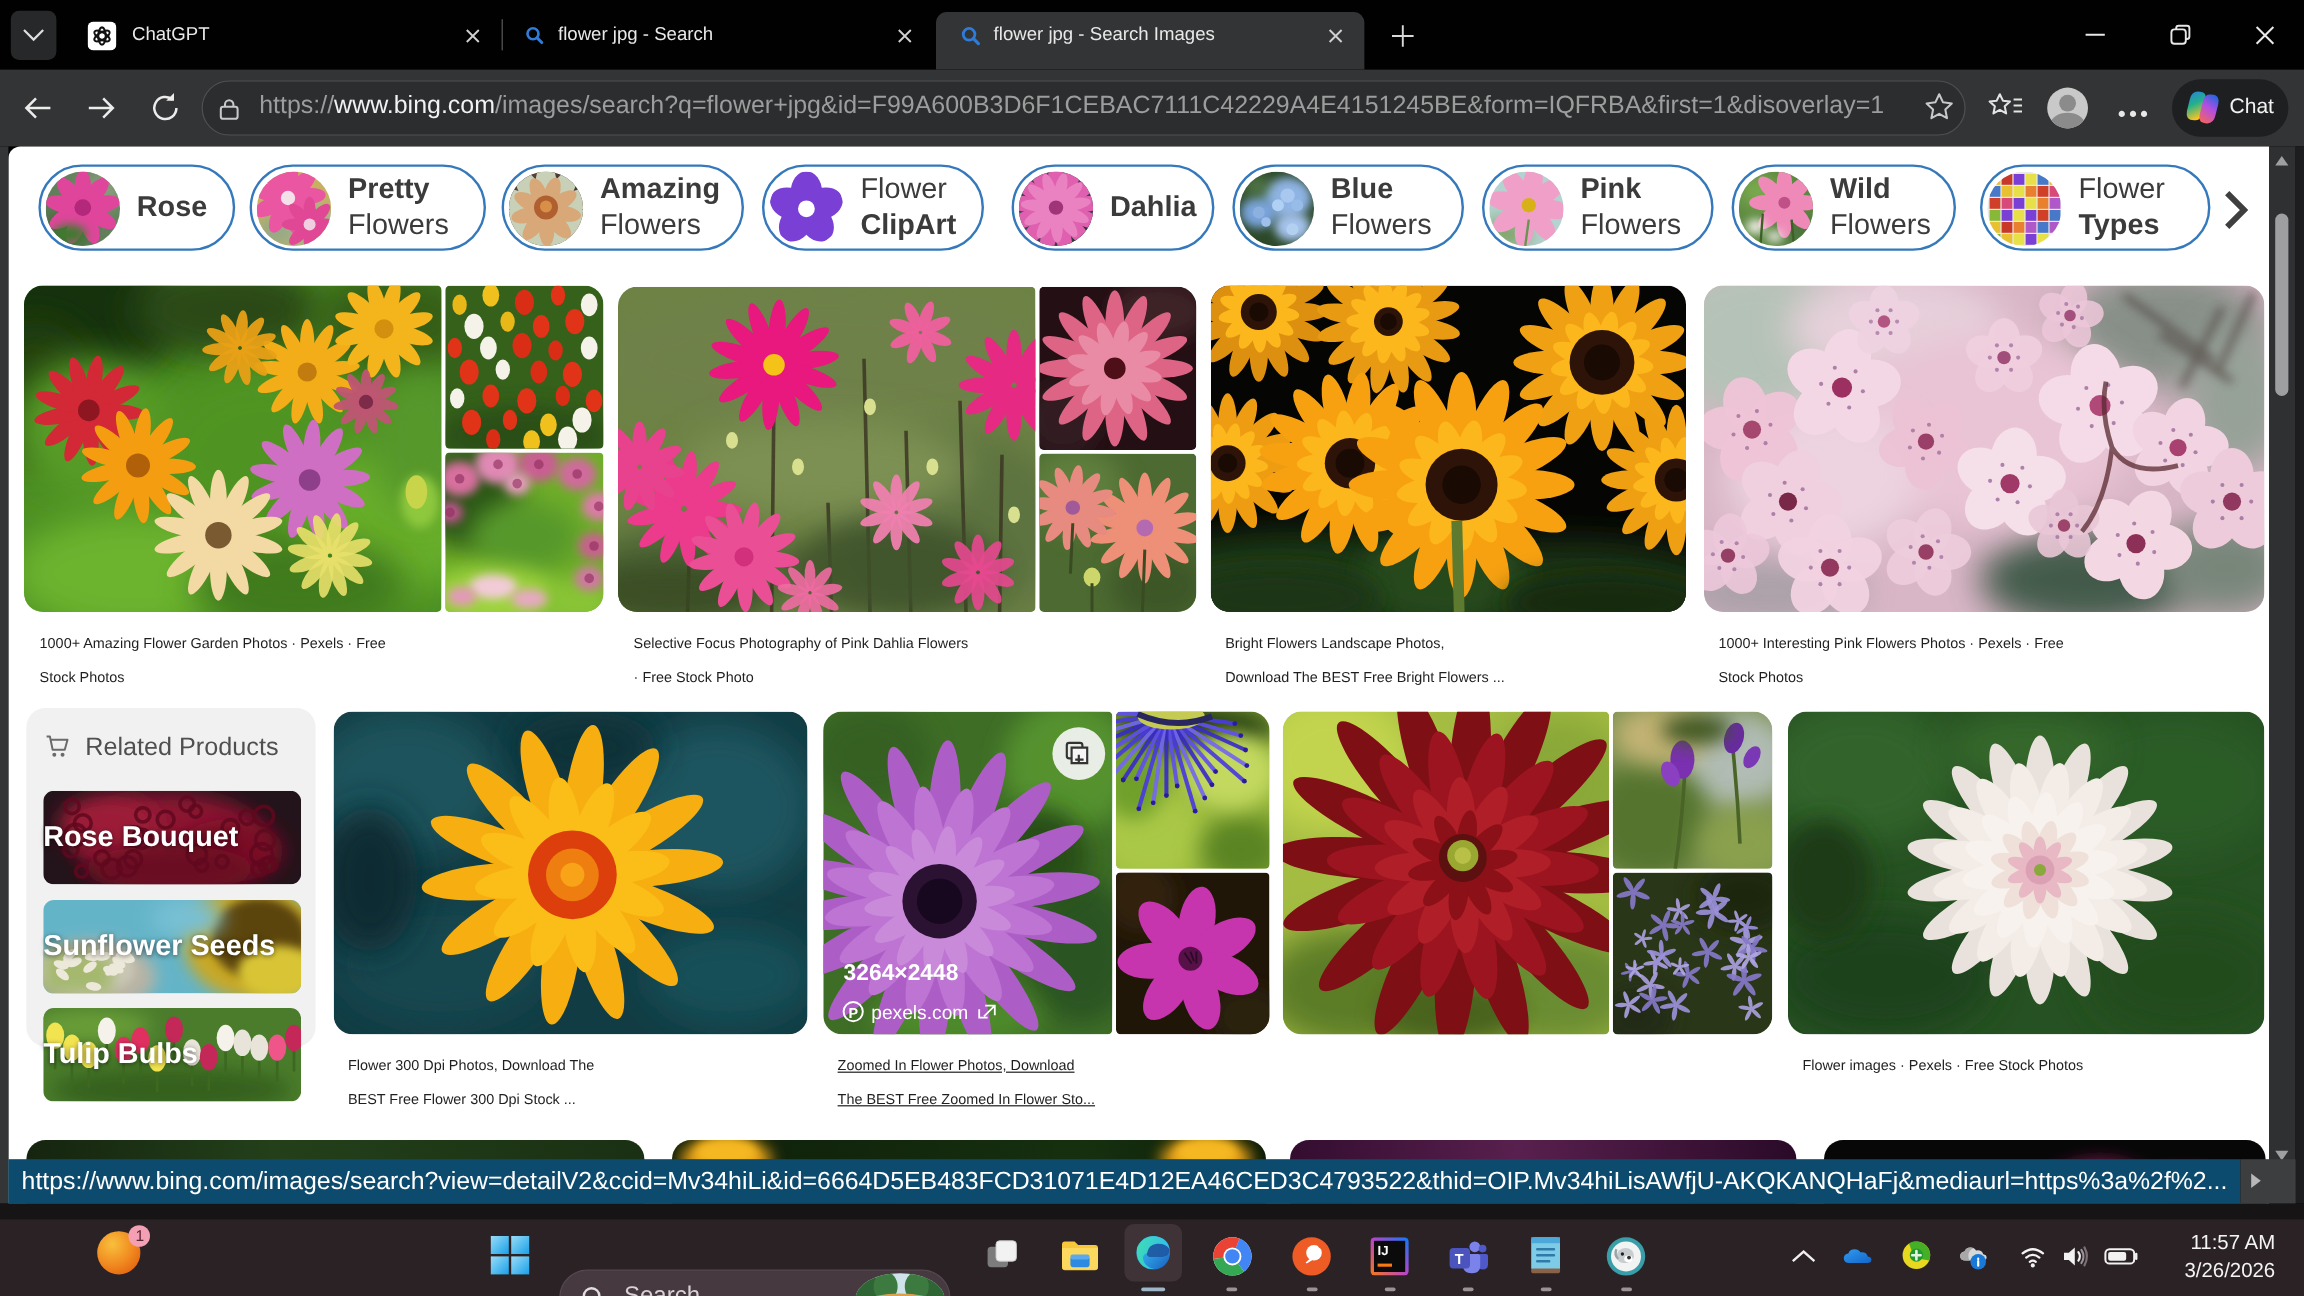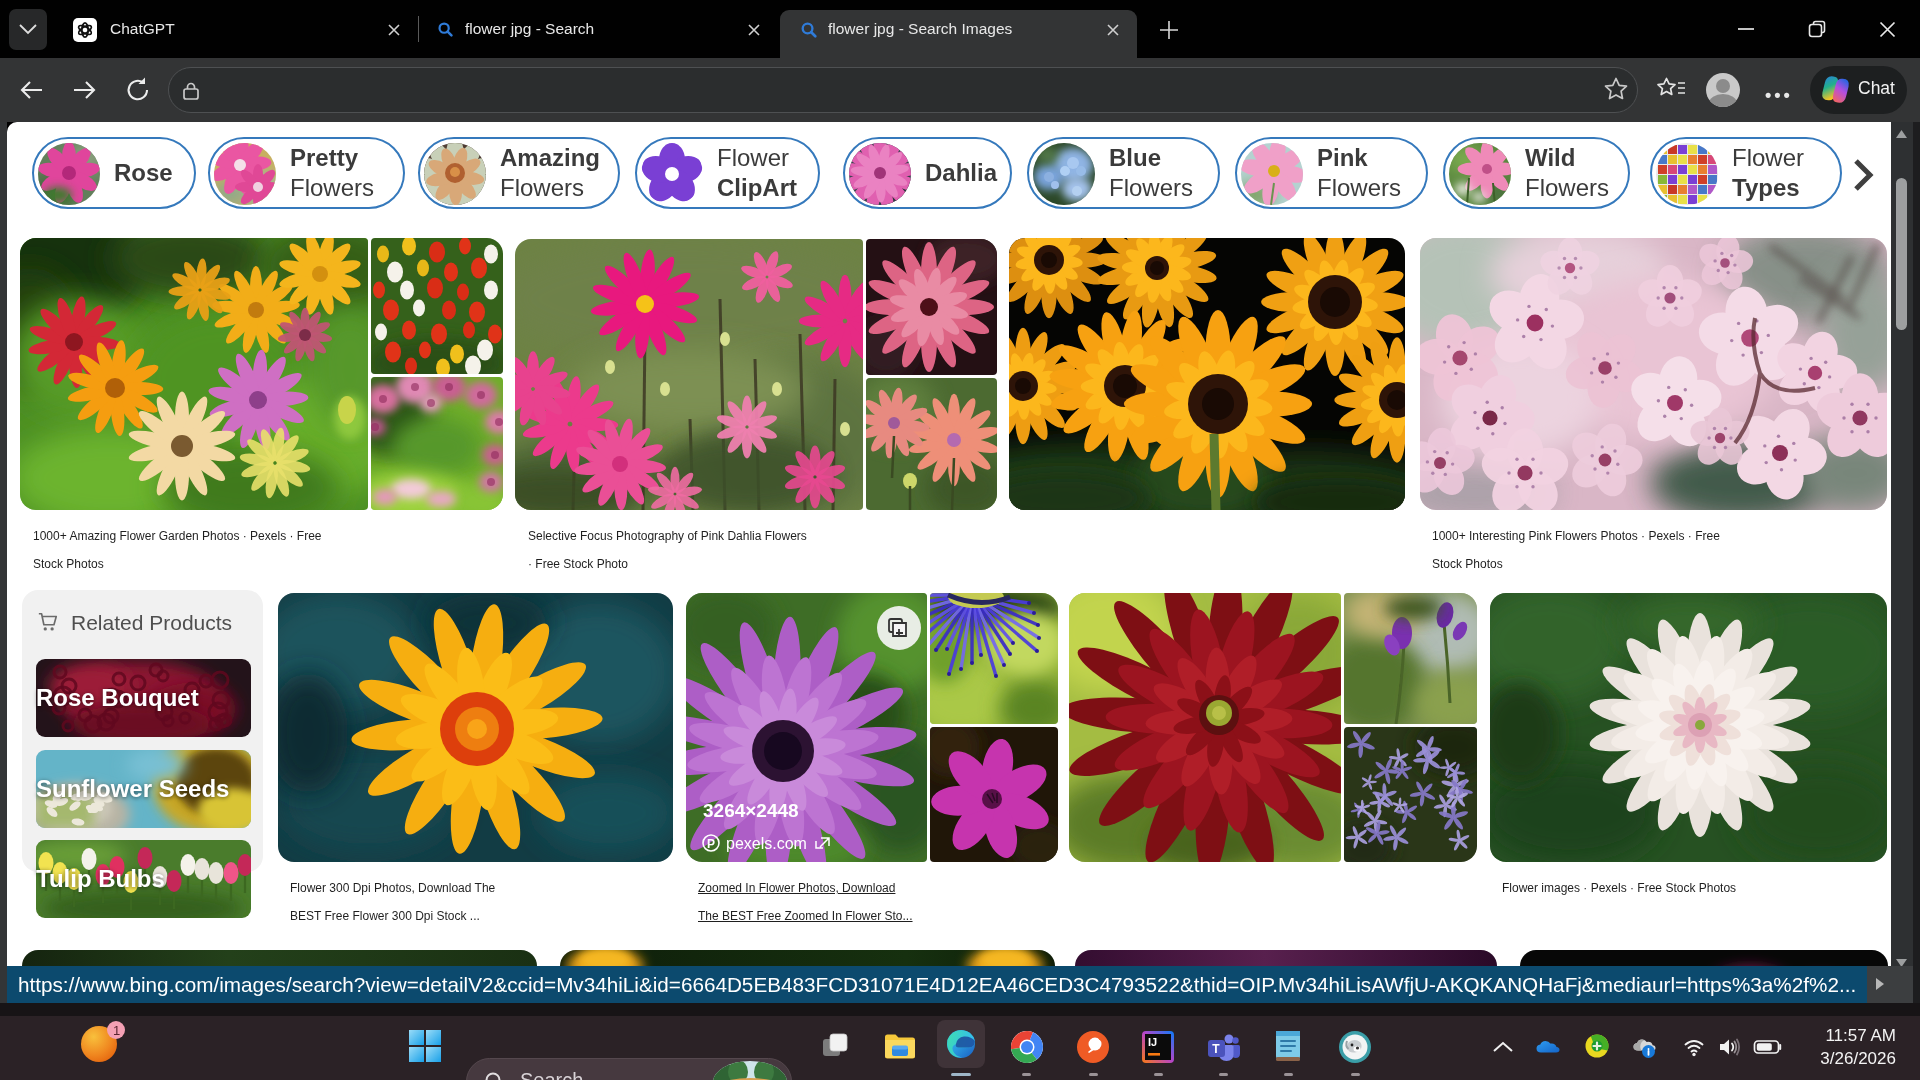--- a/index.html
+++ b/index.html
@@ -106,20 +106,21 @@
       </svg>
   <svg class="navic" style="left:124px" width="28" height="28" viewBox="0 0 28 28">
         <path d="M23 14 a9.2 9.2 0 1 1 -3 -6.8" stroke="#ececec" stroke-width="2.1" fill="none"></path>
         <path d="M21 1.5 v6.5 h-6.5" fill="#ececec" stroke="none"></path>
       </svg>
   <div id="urlpill"></div>
   <svg class="abs" style="left:182px;top:23px" width="18" height="20" viewBox="0 0 18 20">
         <rect x="2" y="8" width="14" height="10" rx="2" fill="none" stroke="#c9c9c9" stroke-width="1.7"></rect>
         <path d="M5.5 8 V6 a3.5 3.5 0 0 1 7 0 v2" fill="none" stroke="#c9c9c9" stroke-width="1.7"></path>
       </svg>
+  <div class="abs" style="left:216px;top:18px;font-size:20.8px;color:#9d9d9d;white-space:nowrap;">https://<span style="color:#f2f2f2">www.bing.com</span>/images/search?q=flower+jpg&amp;id=F99A600B3D6F1CEBAC7111C42229A4E4151245BE&amp;form=IQFRBA&amp;first=1&amp;disoverlay=1</div>
   <svg class="abs" style="left:1603px;top:18px" width="26" height="26" viewBox="0 0 26 26">
         <path d="M13 2.5 l3.2 6.8 7.3 0.9 -5.4 5 1.4 7.3 -6.5 -3.6 -6.5 3.6 1.4 -7.3 -5.4 -5 7.3 -0.9z" fill="none" stroke="#c9c9c9" stroke-width="1.7" stroke-linejoin="round"></path>
       </svg>
   <svg class="abs" style="left:1656px;top:18px" width="30" height="27" viewBox="0 0 30 27">
         <path d="M10.5 2.5 l2.6 5.4 5.9 0.7 -4.4 4 1.2 5.9 -5.3 -2.9 -5.3 2.9 1.2 -5.9 -4.4 -4 5.9 -0.7z" fill="none" stroke="#e4e4e4" stroke-width="1.7" stroke-linejoin="round"></path>
         <path d="M22 7 h7 M22 12 h7 M22 17 h7" stroke="#e4e4e4" stroke-width="1.7"></path>
       </svg>
   <div class="abs" style="left:1706px;top:15px;width:34px;height:34px;border-radius:50%;background:#c9c9c9;overflow:hidden;">
         <div style="position:absolute;left:10px;top:6px;width:14px;height:14px;border-radius:50%;background:#8b8b8b;"></div>
         <div style="position:absolute;left:3px;top:21px;width:28px;height:18px;border-radius:50%;background:#8b8b8b;"></div>
@@ -1341,20 +1342,21 @@
           <circle cx="294.5" cy="209.5" r="1.7" fill="#9a6a9a" opacity="0.72"></circle>
           <circle cx="289.1" cy="200.0" r="1.7" fill="#9a6a9a" opacity="0.72"></circle>
           <circle cx="294.5" cy="190.5" r="1.7" fill="#9a6a9a" opacity="0.72"></circle>
           <circle cx="305.5" cy="190.5" r="1.7" fill="#9a6a9a" opacity="0.72"></circle>
           <path d="M340 135 Q335 180 315 205 M340 135 Q355 160 395 150 M340 135 Q330 105 335 80" stroke="#5a2a30" stroke-width="4" fill="none" opacity="0.75"></path>
         </svg>
       </div>
 
   <div class="cap" style="left:26px;top:401px;">1000+ Amazing Flower Garden Photos · Pexels · Free<br>Stock Photos</div>
   <div class="cap" style="left:521px;top:401px;">Selective Focus Photography of Pink Dahlia Flowers<br>· Free Stock Photo</div>
+  <div class="cap" style="left:1014px;top:401px;">Bright Flowers Landscape Photos,<br>Download The BEST Free Bright Flowers ...</div>
   <div class="cap" style="left:1425px;top:401px;">1000+ Interesting Pink Flowers Photos · Pexels · Free<br>Stock Photos</div>
 
   <div id="relcard">
     <div class="abs" style="left:15px;top:21px;">
           <svg width="22" height="22" viewBox="0 0 24 24" style="display:block">
 <path d="M2 3 h3 l2.5 12 h11 l2.5 -9 H6" fill="none" stroke="#6b6b6b" stroke-width="1.8" stroke-linejoin="round"></path>
 <circle cx="9" cy="19.5" r="1.8" fill="#6b6b6b"></circle>
             <circle cx="16.5" cy="19.5" r="1.8" fill="#6b6b6b"></circle>
 </svg>
         </div>

